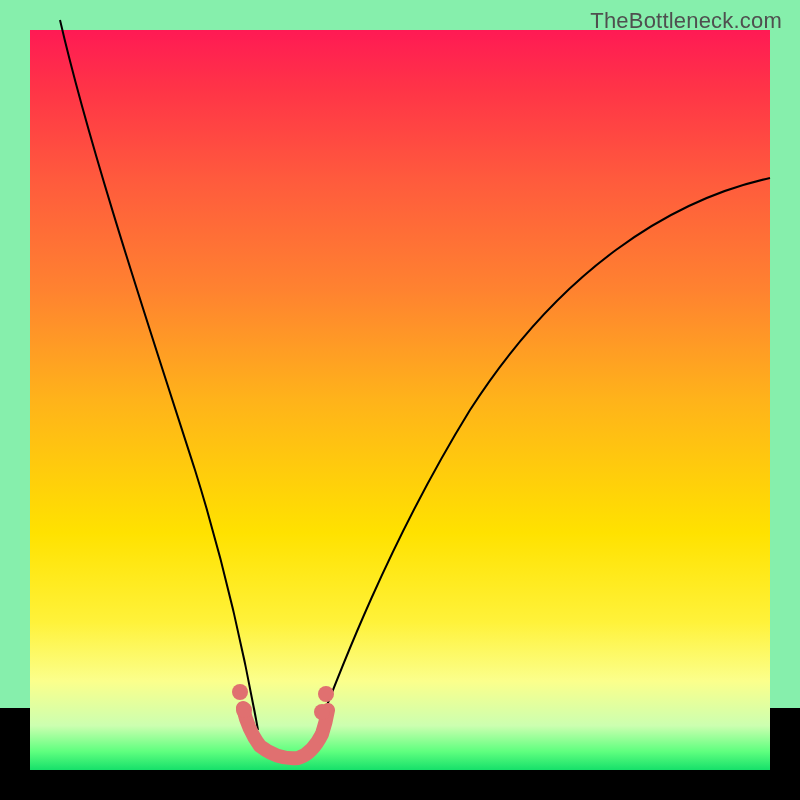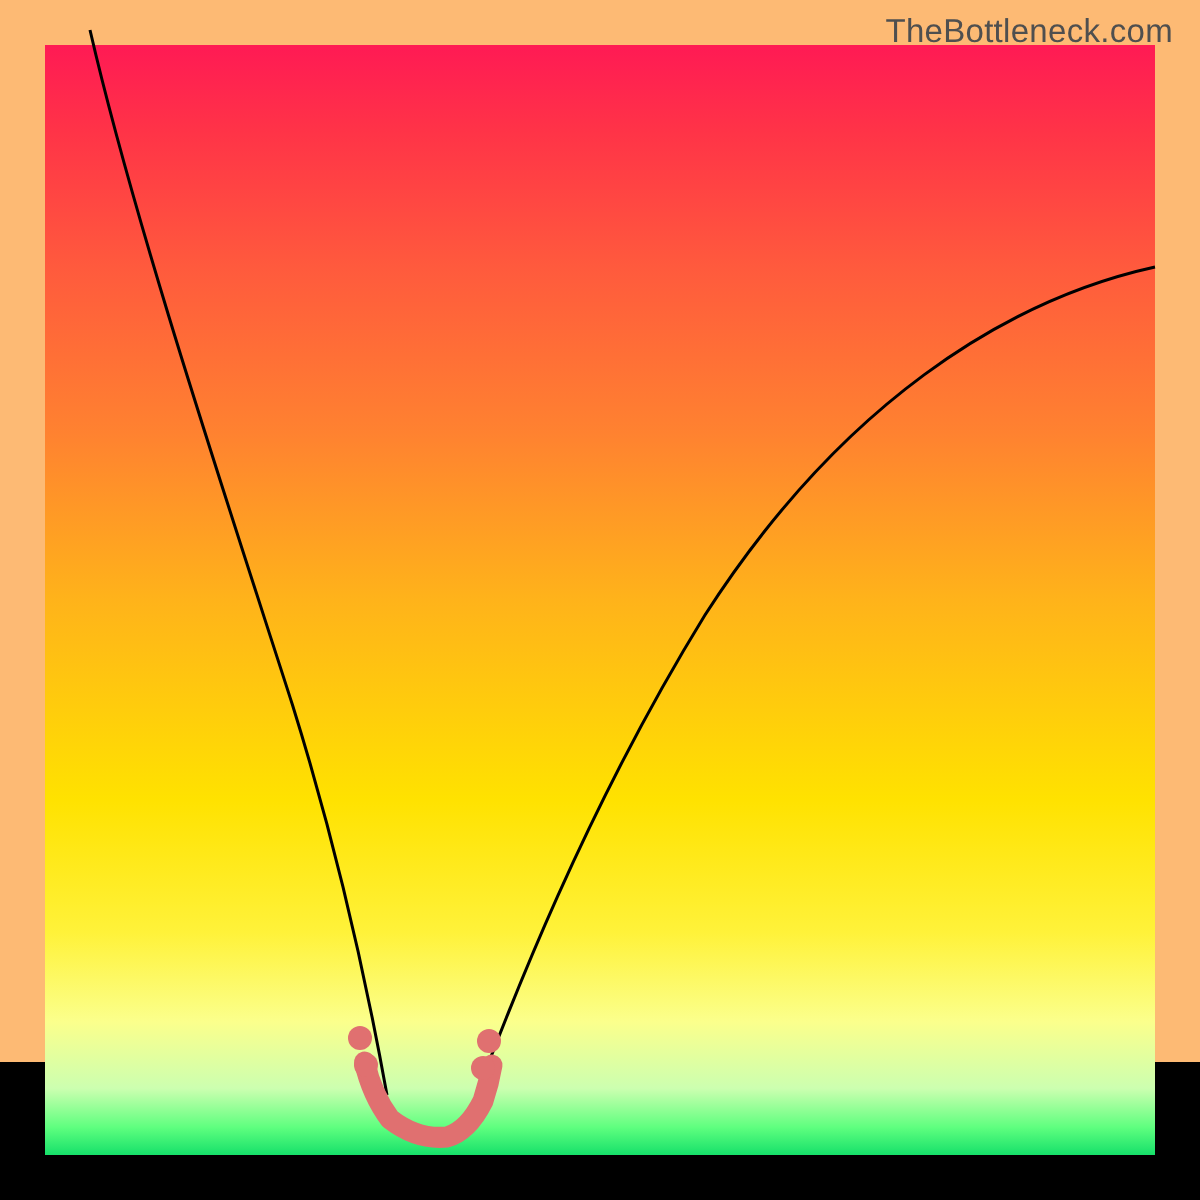--- a/index.html
+++ b/index.html
@@ -10,21 +10,21 @@
     background: #000;
     overflow: hidden;
     font-family: Arial, Helvetica, sans-serif;
   }
   .frame {
     position: absolute;
     left: 0;
     top: 0;
     width: 800px;
     height: 708px;
-    background: #fdba74;
+    background: #86efac;
   }
   .plot {
     position: absolute;
     left: 30px;
     top: 30px;
     width: 740px;
     height: 740px;
     background: linear-gradient(
       to bottom,
       #ff1a54 0%,

